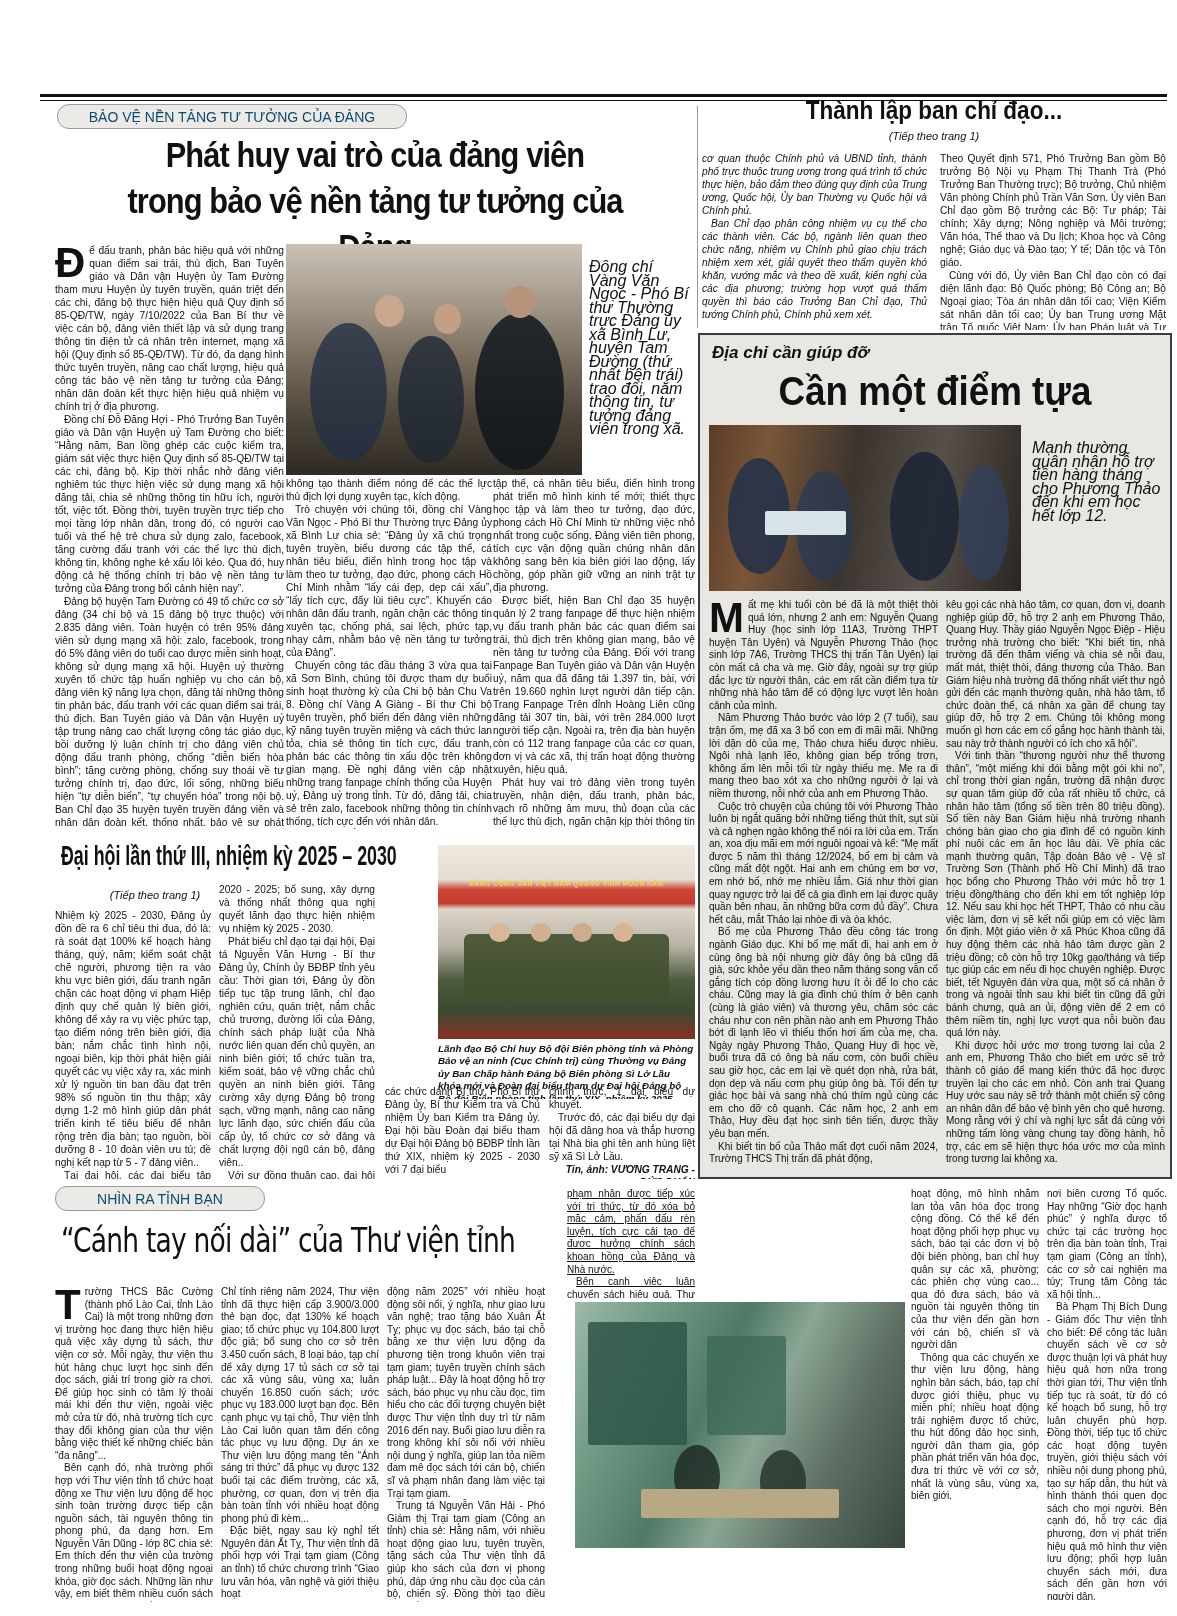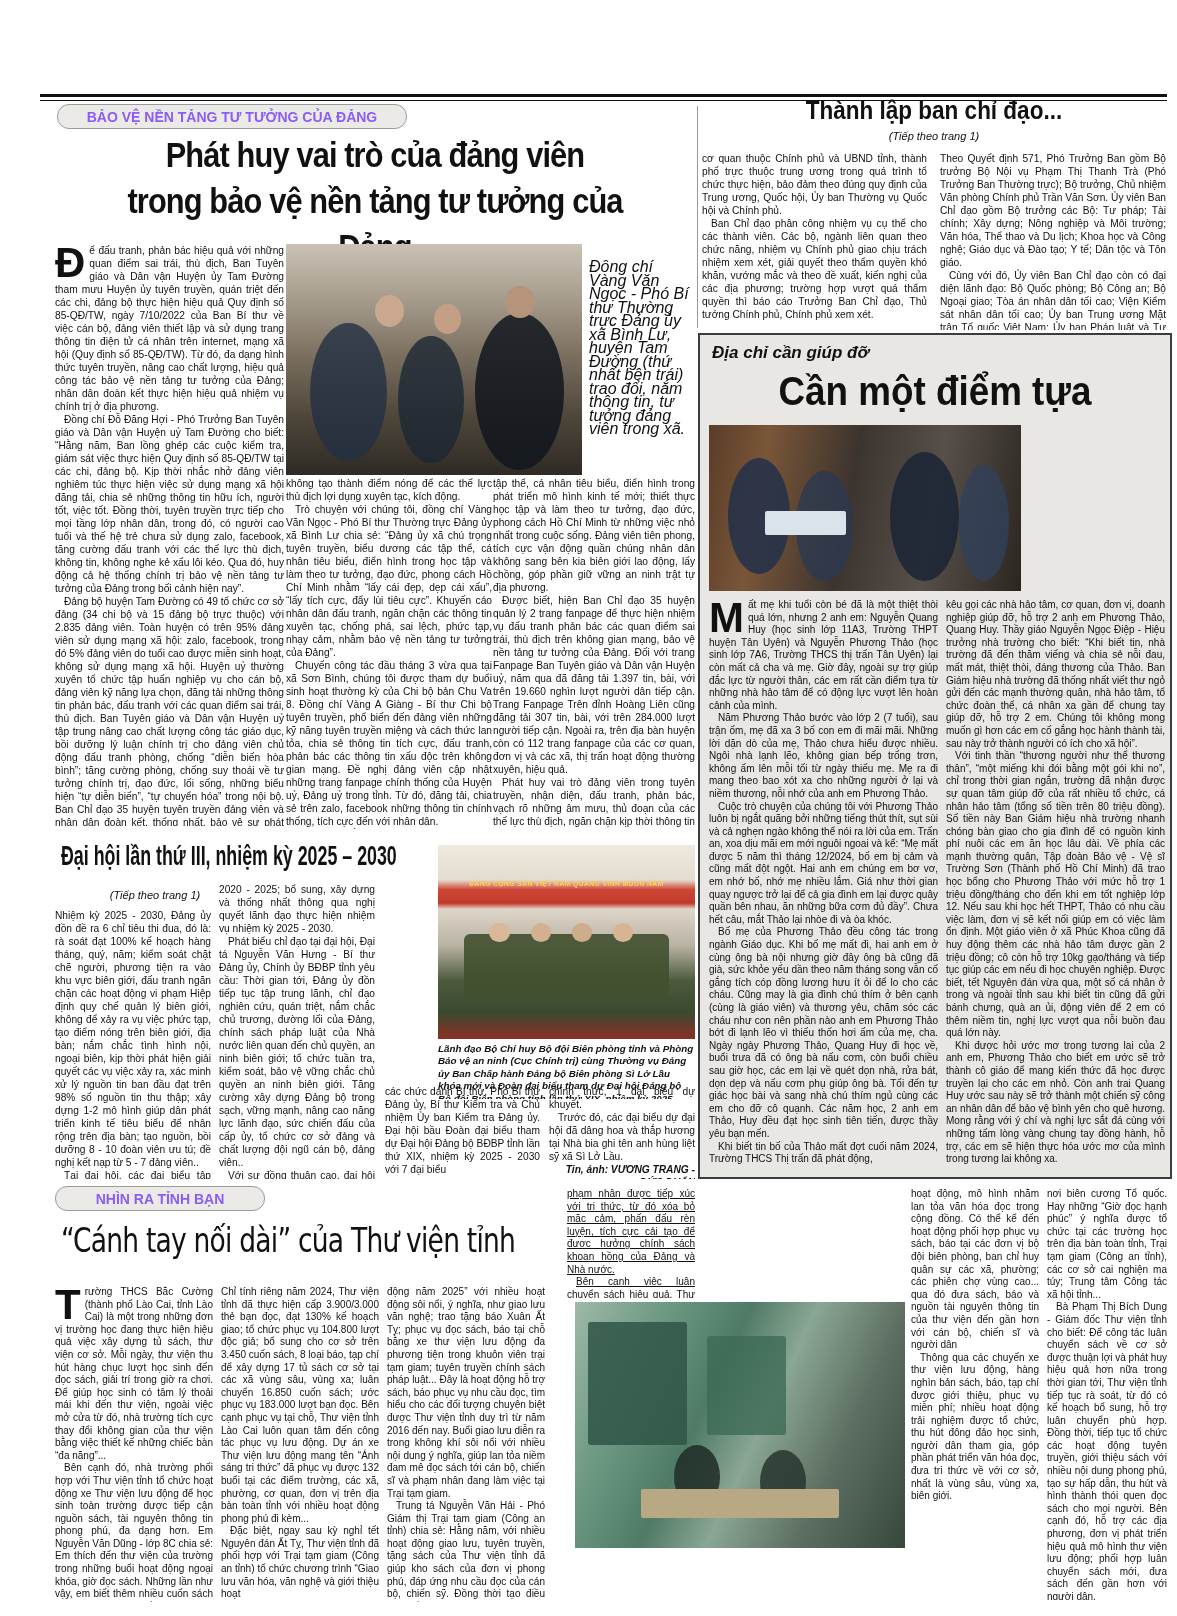--- a/index.html
+++ b/index.html
@@ -11,22 +11,22 @@
   .hbar{flex:1;height:9px;background:#2b2b2b;margin:0 10px;border-radius:1px;}
   .hsection{font-size:21px;font-weight:bold;letter-spacing:0;white-space:nowrap;}
   .hdate{font-size:14px;font-weight:bold;white-space:nowrap;margin-right:6px;transform:scaleX(.92);}
   .pagebox{width:34px;height:34px;background:#111;color:#fff;display:flex;align-items:center;justify-content:center;
            font-family:"Liberation Serif",serif;font-size:27px;font-weight:bold;}
   .hrule1{position:absolute;left:40px;top:94px;width:1127px;height:3px;background:#111;}
   .hrule2{position:absolute;left:40px;top:100px;width:1127px;height:1px;background:#111;}
   .vrule{position:absolute;left:697px;top:106px;width:1px;height:222px;background:#999;}
   
   .abs{position:absolute;}
-  .label-pill{background:#eceae6;border:1px solid #9a9a9a;border-radius:12px;color:#8b5cf6;
-              font-weight:bold;font-size:14px;display:flex;align-items:center;justify-content:center;white-space:nowrap;}
+  .label-pill{background:#eceae6;border:1px solid #9a9a9a;border-radius:12px;color:#0c4a6e;
+              font-weight:normal;font-size:14px;display:flex;align-items:center;justify-content:center;white-space:nowrap;}
   .col{position:absolute;font-size:10.2px;line-height:13px;text-align:justify;overflow:hidden;}
   .col p{margin:0;text-indent:9px;}
   .col p.first{text-indent:0;}
   .dropcap{float:left;font-size:42px;line-height:36px;font-weight:bold;padding:1px 4px 0 0;}
   .byline{font-weight:bold;font-style:italic;text-align:right;margin-top:2px;text-indent:0;}
   .caption{position:absolute;font-style:italic;font-size:16px;line-height:13.5px;overflow:hidden;}
   .caption.b{font-weight:bold;}
   .photo{position:absolute;overflow:hidden;}
   
   #a1{left:55px;top:104px;width:640px;height:728px;position:absolute;}
@@ -100,41 +100,42 @@
       <p class="first">tập thể, cá nhân tiêu biểu, điển hình trong phát triển mô hình kinh tế mới; thiết thực học tập và làm theo tư tưởng, đạo đức, phong cách Hồ Chí Minh từ những việc nhỏ nhất trong cuộc sống. Đảng viên tiên phong, tích cực vận động quần chúng nhân dân không sang bên kia biên giới lao động, lấy chồng, góp phần giữ vững an ninh trật tự địa phương.</p>
       <p>Được biết, hiện Ban Chỉ đạo 35 huyện quản lý 2 trang fanpage để thực hiện nhiệm vụ đấu tranh phản bác các quan điểm sai trái, thù địch trên không gian mạng, bảo vệ nền tảng tư tưởng của Đảng. Đối với trang Fanpage Ban Tuyên giáo và Dân vận Huyện uỷ, năm qua đã đăng tải 1.397 tin, bài, với trên 19.660 nghìn lượt người dân tiếp cận. Trang Fanpage Trên đỉnh Hoàng Liên cũng đăng tải 307 tin, bài, với trên 284.000 lượt người tiếp cận. Ngoài ra, trên địa bàn huyện còn có 112 trang fanpage của các cơ quan, đơn vị và các xã, thị trấn hoạt động thường xuyên, hiệu quả.</p>
       <p>Phát huy vai trò đảng viên trong tuyên truyền, nhận diện, đấu tranh, phản bác, vạch rõ những âm mưu, thủ đoạn của các thế lực thù địch, ngăn chặn kịp thời thông tin xấu, độc, huyện Tam Đường đã và đang thực hiện hiệu quả nhiệm vụ bảo vệ nền tảng tư tưởng của Đảng, đáp ứng yêu cầu trong tình hình mới.</p>
 
     </div>
   </div>
 
   <div id="a3">
     <div class="a3-h">Thành lập ban chỉ đạo...</div>
     <div class="cont-line abs" style="top:34px;width:100%;">(Tiếp theo trang 1)</div>
-    <div class="col" style="left:2px;top:56px;width:225px;height:178px;">
+    <div class="col" style="left:2px;top:56px;width:225px;height:178px;font-style:italic;">
       <p class="first">cơ quan thuộc Chính phủ và UBND tỉnh, thành phố trực thuộc trung ương trong quá trình tổ chức thực hiện, bảo đảm theo đúng quy định của Trung ương, Quốc hội, Ủy ban Thường vụ Quốc hội và Chính phủ.</p>
       <p>Ban Chỉ đạo phân công nhiệm vụ cụ thể cho các thành viên. Các bộ, ngành liên quan theo chức năng, nhiệm vụ Chính phủ giao chịu trách nhiệm xem xét, giải quyết theo thẩm quyền khó khăn, vướng mắc và theo đề xuất, kiến nghị của các địa phương; trường hợp vượt quá thẩm quyền thì báo cáo Trưởng Ban Chỉ đạo, Thủ tướng Chính phủ, Chính phủ xem xét.</p>
     </div>
     <div class="col" style="left:240px;top:56px;width:226px;height:178px;">
       <p class="first">Theo Quyết định 571, Phó Trưởng Ban gồm Bộ trưởng Bộ Nội vụ Phạm Thị Thanh Trà (Phó Trưởng Ban Thường trực); Bộ trưởng, Chủ nhiệm Văn phòng Chính phủ Trần Văn Sơn. Ủy viên Ban Chỉ đạo gồm Bộ trưởng các Bộ: Tư pháp; Tài chính; Xây dựng; Nông nghiệp và Môi trường; Văn hóa, Thể thao và Du lịch; Khoa học và Công nghệ; Giáo dục và Đào tạo; Y tế; Dân tộc và Tôn giáo.</p>
       <p>Cùng với đó, Ủy viên Ban Chỉ đạo còn có đại diện lãnh đạo: Bộ Quốc phòng; Bộ Công an; Bộ Ngoại giao; Tòa án nhân dân tối cao; Viện Kiểm sát nhân dân tối cao; Ủy ban Trung ương Mặt trận Tổ quốc Việt Nam; Ủy ban Pháp luật và Tư pháp của Quốc hội và Thứ trưởng Bộ Nội vụ Trương Hải Long.</p>
 
     </div>
   </div>
 
   <div id="a4">
     <div class="a4-kicker">Địa chỉ cần giúp đỡ</div>
     <div class="a4-h">Cần một điểm tựa</div>
     <div class="photo a4-photo">
       <div class="ph-blob" style="left:6%;top:20%;width:20%;height:70%;background:#22304a;opacity:.85;"></div>
       <div class="ph-blob" style="left:28%;top:28%;width:18%;height:66%;background:#2c3a50;opacity:.8;"></div>
       <div class="ph-blob" style="left:58%;top:16%;width:22%;height:78%;background:#1a2436;opacity:.85;"></div>
       <div class="ph-blob" style="left:80%;top:24%;width:16%;height:70%;background:#32405a;opacity:.8;"></div>
       <div style="position:absolute;left:18%;top:52%;width:26%;height:14%;background:#d9e3ea;border-radius:2px;"></div>
     </div>
+    <div class="caption" style="left:332px;top:106px;width:134px;height:150px;">Mạnh thường quân nhận hỗ trợ tiền hàng tháng cho Phương Thảo đến khi em học hết lớp 12.</div>
     <div class="col small-col" style="left:9px;top:264px;width:229px;height:566px;">
       <p class="first"><span class="dropcap">M</span><span>ất mẹ khi tuổi còn bé đã là một thiệt thòi quá lớn, nhưng 2 anh em: Nguyễn Quang Huy (học sinh lớp 11A3, Trường THPT huyện Tân Uyên) và Nguyễn Phương Thảo (học sinh lớp 7A6, Trường THCS thị trấn Tân Uyên) lại còn mất cả cha và mẹ. Giờ đây, ngoài sự trợ giúp đắc lực từ người thân, các em rất cần điểm tựa từ những nhà hảo tâm để có động lực vượt lên hoàn cảnh của mình.</span></p>
       <p>Năm Phương Thảo bước vào lớp 2 (7 tuổi), sau trận ốm, mẹ đã xa 3 bố con em đi mãi mãi. Những lời dặn dò của mẹ, Thảo chưa hiểu được nhiều. Ngôi nhà lạnh lẽo, không gian bếp trống trơn, không ấm lên mỗi tối từ ngày thiếu mẹ. Mẹ ra đi mang theo bao xót xa cho những người ở lại và niềm thương, nỗi nhớ của anh em Phương Thảo.</p>
       <p>Cuộc trò chuyện của chúng tôi với Phương Thảo luôn bị ngắt quãng bởi những tiếng thút thít, sụt sùi và cả nghẹn ngào không thể nói ra lời của em. Trấn an, xoa dịu mãi em mới nguôi ngoai và kể: “Mẹ mất được 5 năm thì tháng 12/2024, bố em bị cảm và cũng mất đột ngột. Hai anh em chúng em bơ vơ, em nhớ bố, nhớ mẹ nhiều lắm. Giá như thời gian quay ngược trở lại để cả gia đình em lại được quây quần bên nhau, ăn những bữa cơm đủ đầy”. Chưa hết câu, mắt Thảo lại nhòe đi và òa khóc.</p>
       <p>Bố mẹ của Phương Thảo đều công tác trong ngành Giáo dục. Khi bố mẹ mất đi, hai anh em ở cùng ông bà nội nhưng giờ đây ông bà cũng đã già, sức khỏe yếu dần theo năm tháng song vẫn cố gắng tích cóp đồng lương hưu ít ỏi để lo cho các cháu. Cũng may là gia đình chú thím ở bên cạnh (cùng là giáo viên) và thương yêu, chăm sóc các cháu như con nên phần nào anh em Phương Thảo bớt đi lạnh lẽo vì thiếu thốn hơi ấm của mẹ, cha. Ngày ngày Phương Thảo, Quang Huy đi học về, buổi trưa đã có ông bà nấu cơm, còn buổi chiều sau giờ học, các em lại về quét dọn nhà, rửa bát, dọn dẹp và nấu cơm phụ giúp ông bà. Tối đến tự giác học bài và sang nhà chú thím ngủ cùng các em cho đỡ cô quạnh. Các năm học, 2 anh em Thảo, Huy đều đạt học sinh tiên tiến, được thầy yêu bạn mến.</p>
       <p>Khi biết tin bố của Thảo mất đợt cuối năm 2024, Trường THCS Thị trấn đã phát động,</p>
     </div>
     <div class="col small-col" style="left:246px;top:264px;width:219px;height:566px;">
       <p class="first">kêu gọi các nhà hảo tâm, cơ quan, đơn vị, doanh nghiệp giúp đỡ, hỗ trợ 2 anh em Phương Thảo, Quang Huy. Thầy giáo Nguyễn Ngọc Điệp - Hiệu trưởng nhà trường cho biết: “Khi biết tin, nhà trường đã đến thăm viếng và chia sẻ nỗi đau, mất mát, thiệt thòi, đáng thương của Thảo. Ban Giám hiệu nhà trường đã thống nhất viết thư ngỏ gửi đến các mạnh thường quân, nhà hảo tâm, tổ chức đoàn thể, cá nhân xa gần để chung tay giúp đỡ, hỗ trợ 2 em. Chúng tôi không mong muốn gì hơn các em cố gắng học hành thành tài, sau này trở thành người có ích cho xã hội”.</p>
       <p>Với tinh thần “thương người như thể thương thân”, “một miếng khi đói bằng một gói khi no”, chỉ trong thời gian ngắn, trường đã nhận được sự quan tâm giúp đỡ của rất nhiều tổ chức, cá nhân hảo tâm (tổng số tiền trên 80 triệu đồng). Số tiền này Ban Giám hiệu nhà trường nhanh chóng bàn giao cho gia đình để có nguồn kinh phí nuôi các em ăn học lâu dài. Về phía các mạnh thường quân, Tập đoàn Bảo vệ - Vệ sĩ Trường Sơn (Thành phố Hồ Chí Minh) đã trao học bổng cho Phương Thảo với mức hỗ trợ 1 triệu đồng/tháng cho đến khi em tốt nghiệp lớp 12. Nếu sau khi học hết THPT, Thảo có nhu cầu việc làm, đơn vị sẽ kết nối giúp em có việc làm ổn định. Một giáo viên ở xã Phúc Khoa cũng đã huy động thêm các nhà hảo tâm được gần 2 triệu đồng; cô còn hỗ trợ 10kg gạo/tháng và tiếp tục giúp các em nếu đi học chuyên nghiệp. Được biết, tết Nguyên đán vừa qua, một số cá nhân ở trong và ngoài tỉnh sau khi biết tin cũng đã gửi bánh chưng, quà an ủi, động viên để 2 em có thêm niềm tin, nghị lực vượt qua nỗi buồn đau quá lớn này.</p>

